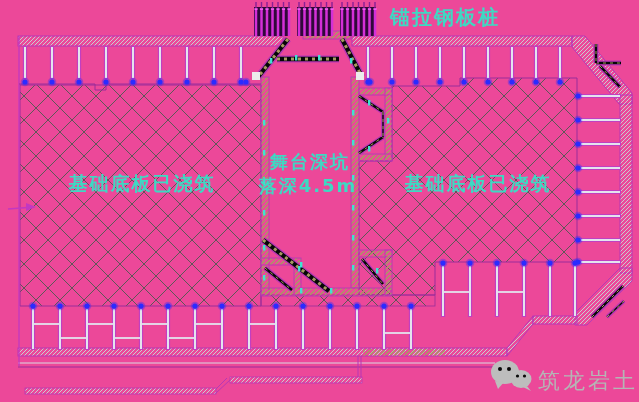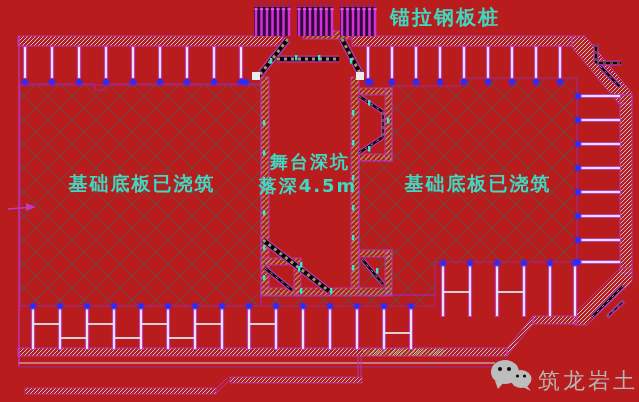--- a/index.html
+++ b/index.html
@@ -1,16 +1,16 @@
 <!DOCTYPE html>
 <html><head>
 <meta charset="utf-8">
 <style>
   html,body{margin:0;padding:0;background:#000;}
-  .stage{position:relative;width:639px;height:402px;background:#b91c1c;overflow:hidden;
+  .stage{position:relative;width:639px;height:402px;background:#ec4899;overflow:hidden;
          font-family:"DejaVu Sans",sans-serif;}
   svg{display:block}
   text{font-family:"DejaVu Sans",sans-serif;}
   .cad-label{letter-spacing:2px;font-weight:bold;}
   .wm-text{letter-spacing:3px;}
 </style>
 </head>
 <body>
 
 <div class="stage">

